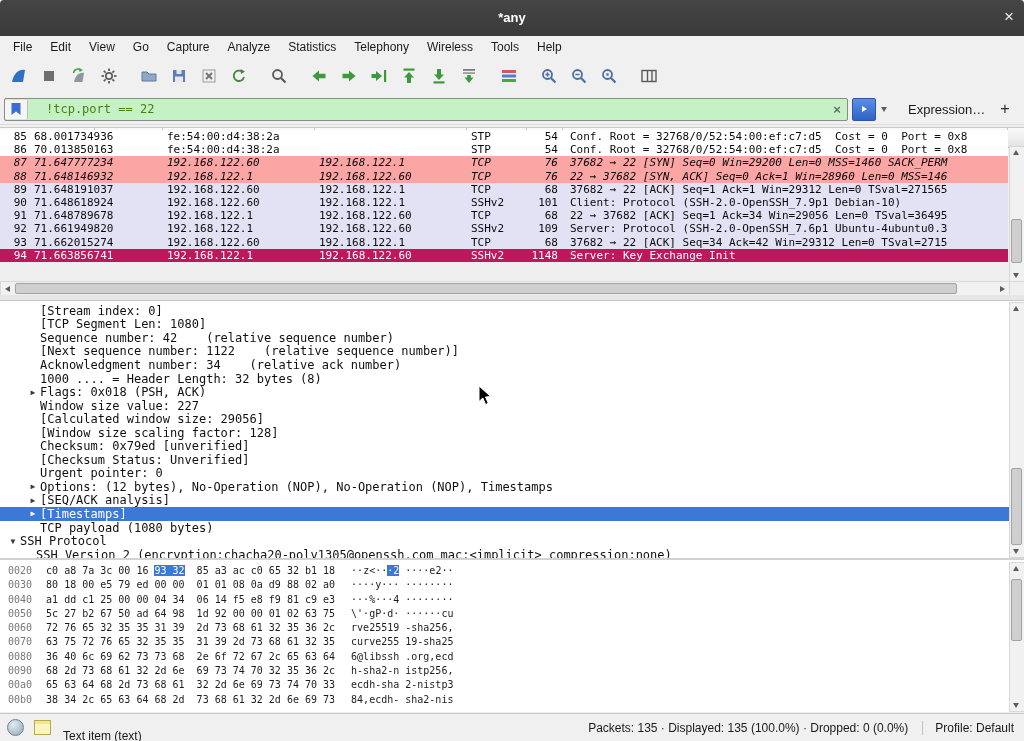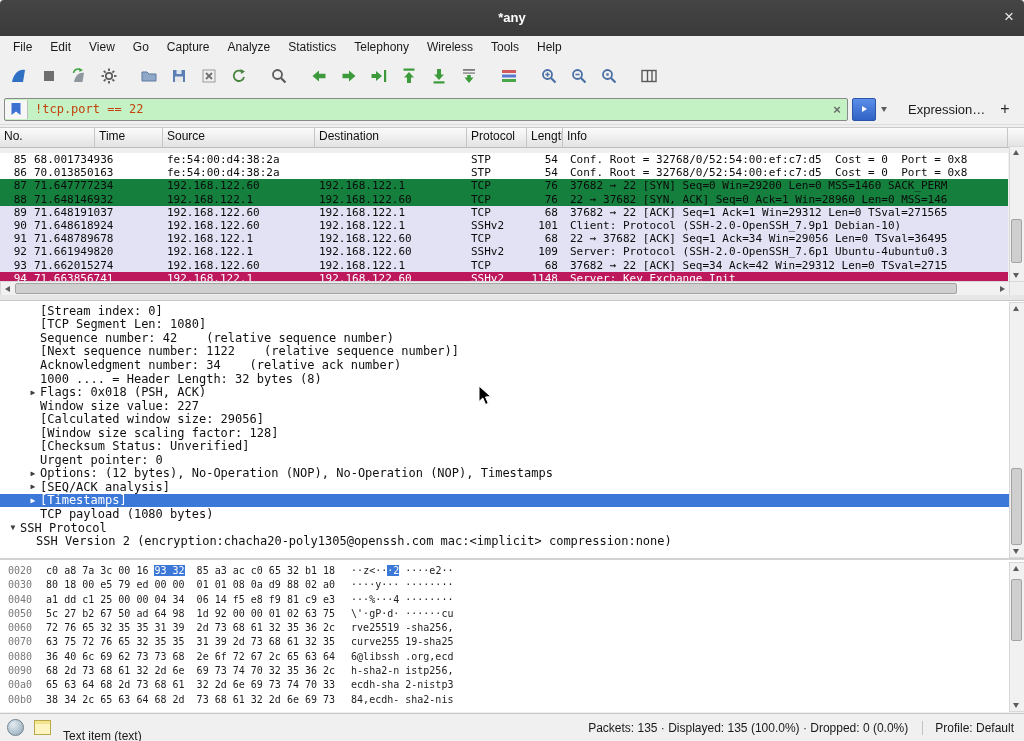--- a/index.html
+++ b/index.html
@@ -18,42 +18,42 @@
   #menubar{left:0;top:36px;width:1024px;height:22px;background:#f0f0f0;display:flex;align-items:center;padding-left:4px;}
   .menu-item{padding:0 9px;font-size:12px;line-height:22px;color:#1a1a1a;}
   
   #toolbar{left:0;top:58px;width:1024px;height:36px;background:#f0f0f0;display:flex;align-items:center;padding-left:4px;border-bottom:1px solid #e2e2e2;}
   .tbtn{width:30px;height:30px;display:flex;align-items:center;justify-content:center;flex:none;}
   .tgap{width:10px;flex:none;}
   
   #filterbar{left:0;top:94px;width:1024px;height:30px;background:#f0f0f0;display:flex;align-items:center;border-bottom:1px solid #dddddd;}
   #filter-field{margin-left:4px;width:842px;height:21px;background:#c4f2c4;border:1px solid #8a8a8a;border-radius:2px;display:flex;align-items:center;flex:none;}
   #filter-bookmark{width:22px;height:19px;display:flex;align-items:center;justify-content:center;background:#f6f6f6;border-right:1px solid #bdbdbd;flex:none;}
-  #filter-text{flex:1;font:12px "DejaVu Sans Mono",monospace;color:#c2410c;padding-left:7px;white-space:pre;overflow:hidden;}
+  #filter-text{flex:1;font:12px "DejaVu Sans Mono",monospace;color:#4d7c0f;padding-left:18px;white-space:pre;overflow:hidden;}
   #filter-clear{width:20px;text-align:center;color:#6a6a6a;font-size:13px;font-weight:bold;flex:none;}
   #filter-apply{margin-left:4px;width:22px;height:21px;background:linear-gradient(#5b8fe8,#2f62c4);border:1px solid #2a55a8;border-radius:2px;display:flex;align-items:center;justify-content:center;flex:none;}
   #filter-caret{width:16px;height:21px;display:flex;align-items:center;justify-content:center;flex:none;}
   #filter-expression{margin-left:16px;font-size:13px;color:#1a1a1a;}
   #filter-add{margin-right:8px;margin-left:auto;font-size:16px;color:#2a2a2a;width:22px;text-align:center;}
   
   #pkt-header{left:0;top:127px;width:1008px;height:19px;display:grid;
     grid-template-columns:95px 68px 152px 152px 60px 36px minmax(0,1fr);
     background:linear-gradient(#fbfbfb,#e2e2e2);border-top:1px solid #cacaca;border-bottom:1px solid #bdbdbd;}
   .hcell{border-right:1px solid #c6c6c6;padding-left:4px;font-size:12px;line-height:17px;color:#111;white-space:nowrap;overflow:hidden;}
   #hdr-corner{left:1008px;top:127px;width:16px;height:19px;background:linear-gradient(#fbfbfb,#e2e2e2);border-top:1px solid #cacaca;border-bottom:1px solid #bdbdbd;}
-  #pkt-rows{left:0;top:153px;width:1008px;height:132px;background:#ffffff;overflow:hidden;}
+  #pkt-rows{left:0;top:130px;width:1008px;height:132px;background:#ffffff;overflow:hidden;}
   .prow{display:grid;grid-template-columns:30px 133px 152px 152px 57px 40px minmax(0,1fr);
     height:13.2px;line-height:13.2px;font:11px "DejaVu Sans Mono",monospace;color:#0a0a0a;}
   .c{overflow:hidden;white-space:pre;}
   .c-no{text-align:right;padding-right:3px;}
   .c-time,.c-src,.c-dst,.c-proto{padding-left:4px;}
   .c-len{text-align:right;padding-right:6px;}
   .c-info{padding-left:6px;}
   .rs-white{background:#ffffff;}
-  .rs-gray{background:#15803d;}
+  .rs-gray{background:#fca5a5;font-style:italic;}
   .rs-lav{background:#e3e2f5;}
   .rs-sel{background:#be185d;color:#ffffff;}
   
   .sbtrack{background:#f1f1f1;border:1px solid #d8d8d8;}
   .sbthumb{position:absolute;background:#cfcfcf;border:1px solid #a3a3a3;border-radius:2px;}
   .tri{width:0;height:0;position:absolute;}
   .tri-up{border-left:3.5px solid transparent;border-right:3.5px solid transparent;border-bottom:5px solid #5c5c5c;}
   .tri-down{border-left:3.5px solid transparent;border-right:3.5px solid transparent;border-top:5px solid #5c5c5c;}
   .tri-left{border-top:3.5px solid transparent;border-bottom:3.5px solid transparent;border-right:5px solid #5c5c5c;}
   .tri-right{border-top:3.5px solid transparent;border-bottom:3.5px solid transparent;border-left:5px solid #5c5c5c;}
@@ -395,20 +395,21 @@
   <div class="dl l1"><span class="exp"></span><span>[Stream index: 0]</span></div>
   <div class="dl l1"><span class="exp"></span><span>[TCP Segment Len: 1080]</span></div>
   <div class="dl l1"><span class="exp"></span><span>Sequence number: 42    (relative sequence number)</span></div>
   <div class="dl l1"><span class="exp"></span><span>[Next sequence number: 1122    (relative sequence number)]</span></div>
   <div class="dl l1"><span class="exp"></span><span>Acknowledgment number: 34    (relative ack number)</span></div>
   <div class="dl l1"><span class="exp"></span><span>1000 .... = Header Length: 32 bytes (8)</span></div>
   <div class="dl l1"><span class="exp">▶</span><span>Flags: 0x018 (PSH, ACK)</span></div>
   <div class="dl l1"><span class="exp"></span><span>Window size value: 227</span></div>
   <div class="dl l1"><span class="exp"></span><span>[Calculated window size: 29056]</span></div>
   <div class="dl l1"><span class="exp"></span><span>[Window size scaling factor: 128]</span></div>
+  <div class="dl l1"><span class="exp"></span><span>Checksum: 0x79ed [unverified]</span></div>
   <div class="dl l1"><span class="exp"></span><span>[Checksum Status: Unverified]</span></div>
   <div class="dl l1"><span class="exp"></span><span>Urgent pointer: 0</span></div>
   <div class="dl l1"><span class="exp">▶</span><span>Options: (12 bytes), No-Operation (NOP), No-Operation (NOP), Timestamps</span></div>
   <div class="dl l1"><span class="exp">▶</span><span>[SEQ/ACK analysis]</span></div>
   <div class="dl l1 sel"><span class="exp">▶</span><span>[Timestamps]</span></div>
   <div class="dl l1"><span class="exp"></span><span>TCP payload (1080 bytes)</span></div>
   <div class="dl l0"><span class="exp">▼</span><span>SSH Protocol</span></div>
   <div class="dl l0t"><span>SSH Version 2 (encryption:chacha20-poly1305@openssh.com mac:&lt;implicit&gt; compression:none)</span></div>
 </div>
 <div id="details-vsb" class="abs sbtrack">

